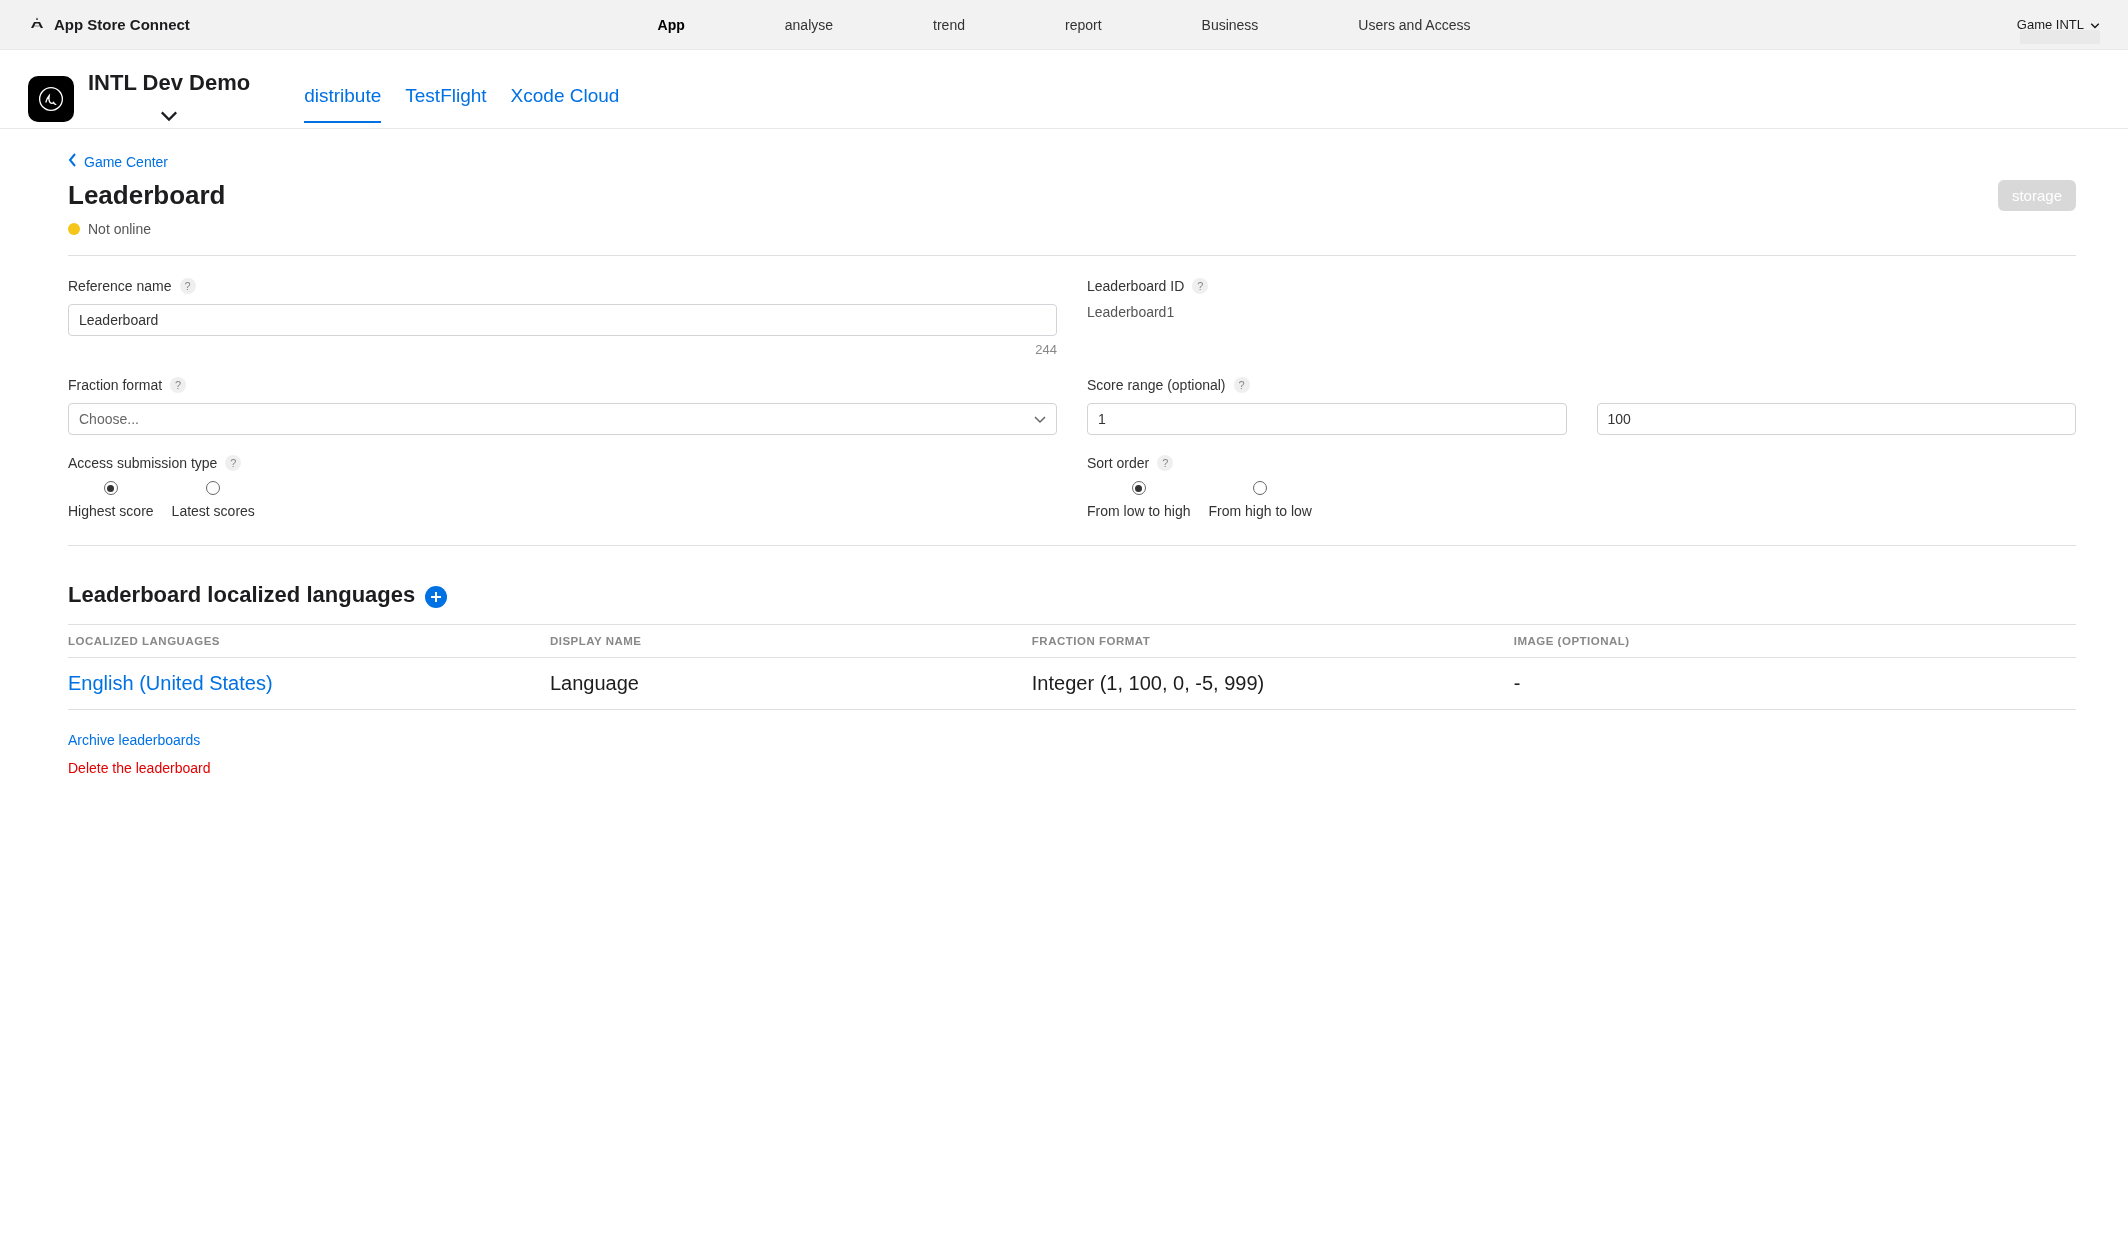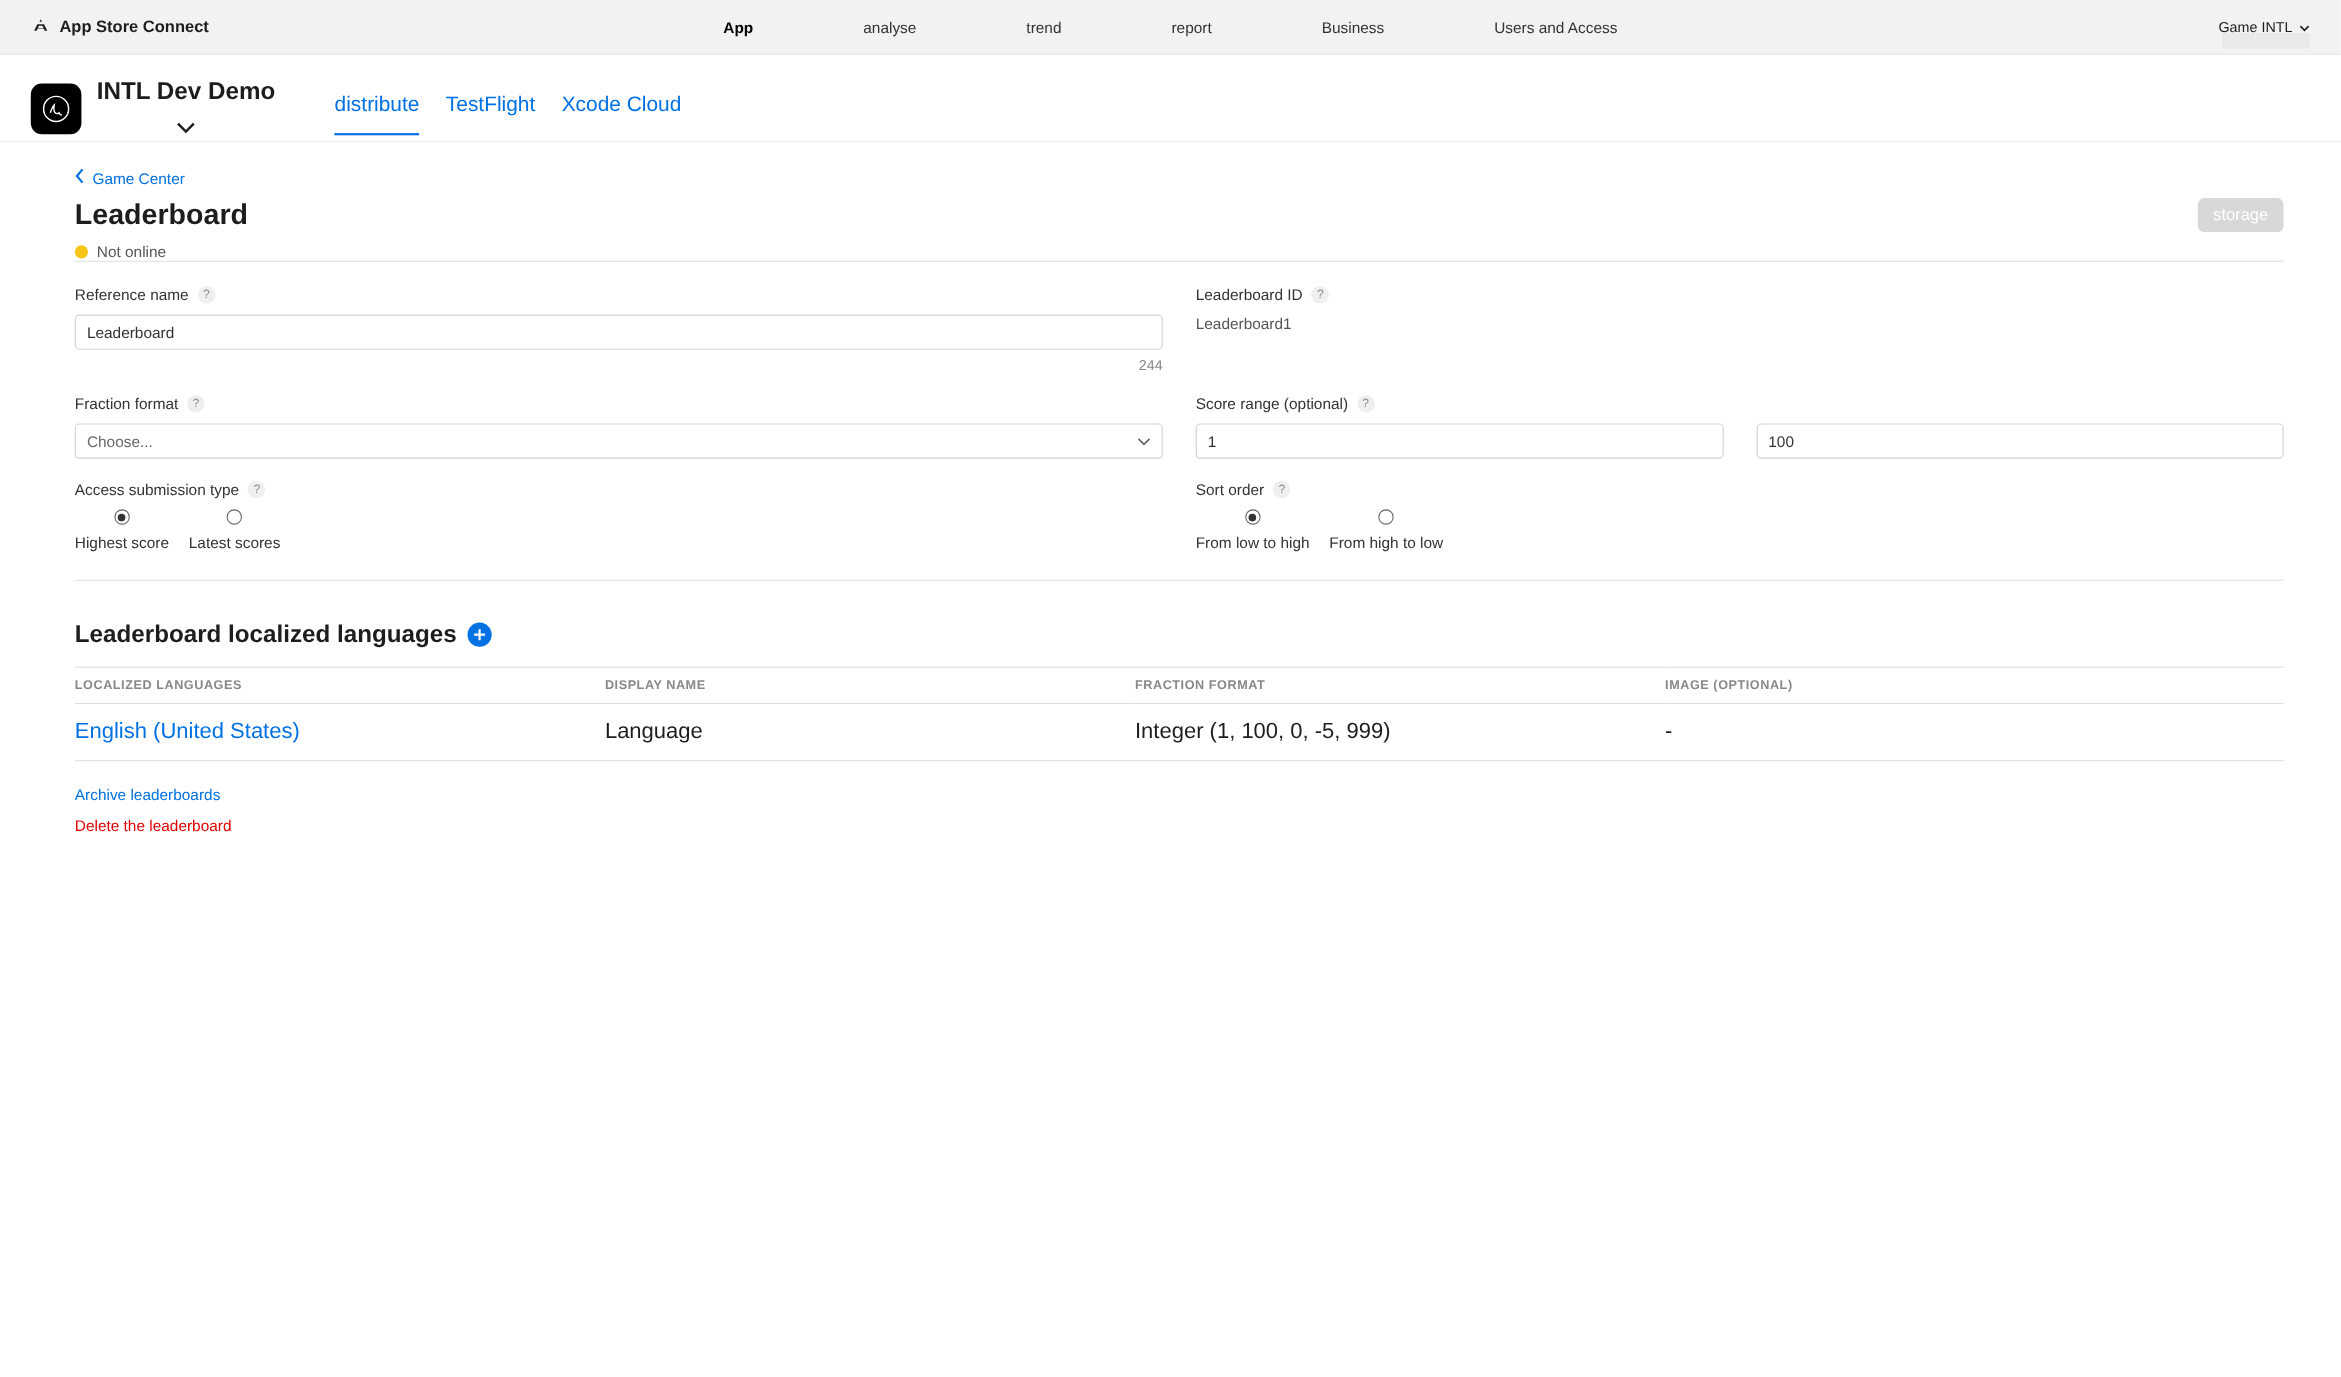--- a/index.html
+++ b/index.html
@@ -25,42 +25,42 @@
     .app-tab { font-size: 19px; color: #0071e3; padding: 10px 0 14px 0; border-bottom: 2px solid transparent; cursor: pointer; }
     .app-tab.active { border-bottom-color: #0071e3; }
 
     .content { padding: 24px 52px 40px 68px; }
     .breadcrumb { display: flex; align-items: center; gap: 6px; color: #0071e3; font-size: 14px; cursor: pointer; margin-bottom: 10px; }
     .breadcrumb svg { width: 10px; height: 14px; }
     
     .page-title-row { display: flex; align-items: center; justify-content: space-between; }
     .page-title { font-size: 26px; font-weight: 700; }
     .storage-btn { background: #d8d8d8; color: #fff; border: none; border-radius: 6px; padding: 7px 14px; font-size: 15px; cursor: pointer; }
-    .status-row { display: flex; align-items: center; gap: 8px; margin-top: 10px; }
+    .status-row { display: flex; align-items: center; gap: 8px; margin-top: 10px; margin-bottom: 18px; }
     .status-dot { width: 12px; height: 12px; border-radius: 50%; background: #f5c518; }
     .status-text { color: #555; font-size: 14px; }
     
     hr.divider { border: none; border-top: 1px solid #e0e0e0; margin: 0; }
     
     .form-grid { display: grid; grid-template-columns: 1fr 1fr; gap: 30px 30px; margin-top: 22px; }
     .field-label { font-size: 14px; color: #333; display: flex; align-items: flex-end; gap: 8px; margin-bottom: 10px; }
     .help-icon { display:inline-flex; width: 16px; height: 16px; border-radius: 50%; background: #efefef; color: #888; font-size: 11px; align-items: center; justify-content: center; }
     .text-input { width: 100%; height: 32px; border: 1px solid #d2d2d7; border-radius: 4px; padding: 0 10px; font-size: 14px; color: #333; }
     .counter { text-align: right; font-size: 13px; color: #888; margin-top: 6px; }
     .static-value { font-size: 14px; color: #555; }
     .select-input { width: 100%; height: 32px; border: 1px solid #d2d2d7; border-radius: 4px; padding: 0 10px; font-size: 14px; color: #666; display: flex; align-items: center; justify-content: space-between; cursor: pointer; background: #fff; }
     .range-row { display: flex; gap: 30px; }
     .range-row .text-input { flex: 1; }
     
     .radio-row { display: flex; gap: 18px; align-items: center; margin-top: 2px; }
     .radio-opt { display: flex; align-items: center; gap: 8px; font-size: 14px; color: #333; flex-direction: column; }
     .radio-btn { width: 14px; height: 14px; border-radius: 50%; border: 1.5px solid #666; display: inline-flex; align-items: center; justify-content: center; cursor: pointer; }
     .radio-btn.selected::after { content: ''; width: 7px; height: 7px; border-radius: 50%; background: #333; }
     
-    .section-title-row { display: flex; align-items: center; gap: 10px; margin-top: 36px; margin-bottom: 16px; }
+    .section-title-row { display: flex; align-items: flex-end; gap: 10px; margin-top: 36px; margin-bottom: 16px; }
     .section-title { font-size: 22px; font-weight: 700; }
     .add-btn { width: 22px; height: 22px; border-radius: 50%; background: #0071e3; color: #fff; display: inline-flex; align-items: center; justify-content: center; cursor: pointer; }
     .add-btn svg { width: 12px; height: 12px; }
     
     .lang-table { width: 100%; border-collapse: collapse; }
     .lang-table th { text-align: left; font-size: 11.5px; letter-spacing: 0.5px; color: #888; font-weight: 600; padding: 10px 0; border-top: 1px solid #e0e0e0; border-bottom: 1px solid #e0e0e0; }
     .lang-table td { padding: 14px 0; font-size: 20px; border-bottom: 1px solid #e0e0e0; }
     .lang-link { color: #0071e3; cursor: pointer; }
     
     .bottom-links { margin-top: 22px; display: flex; flex-direction: column; gap: 12px; font-size: 14px; }

